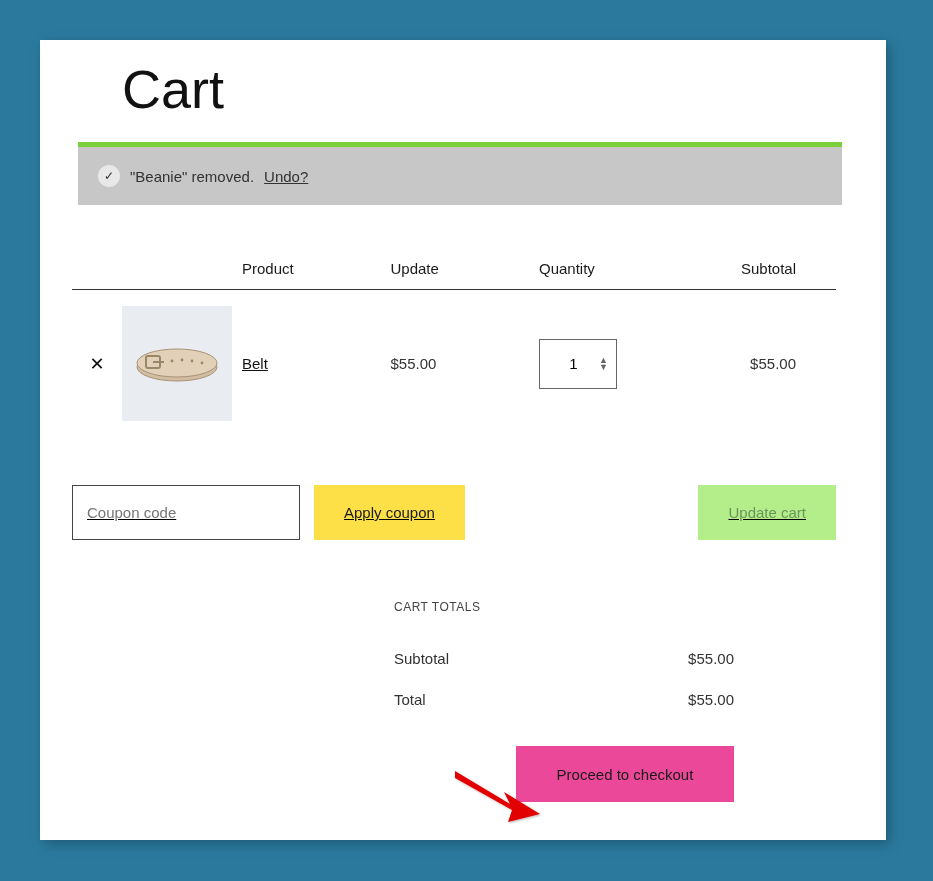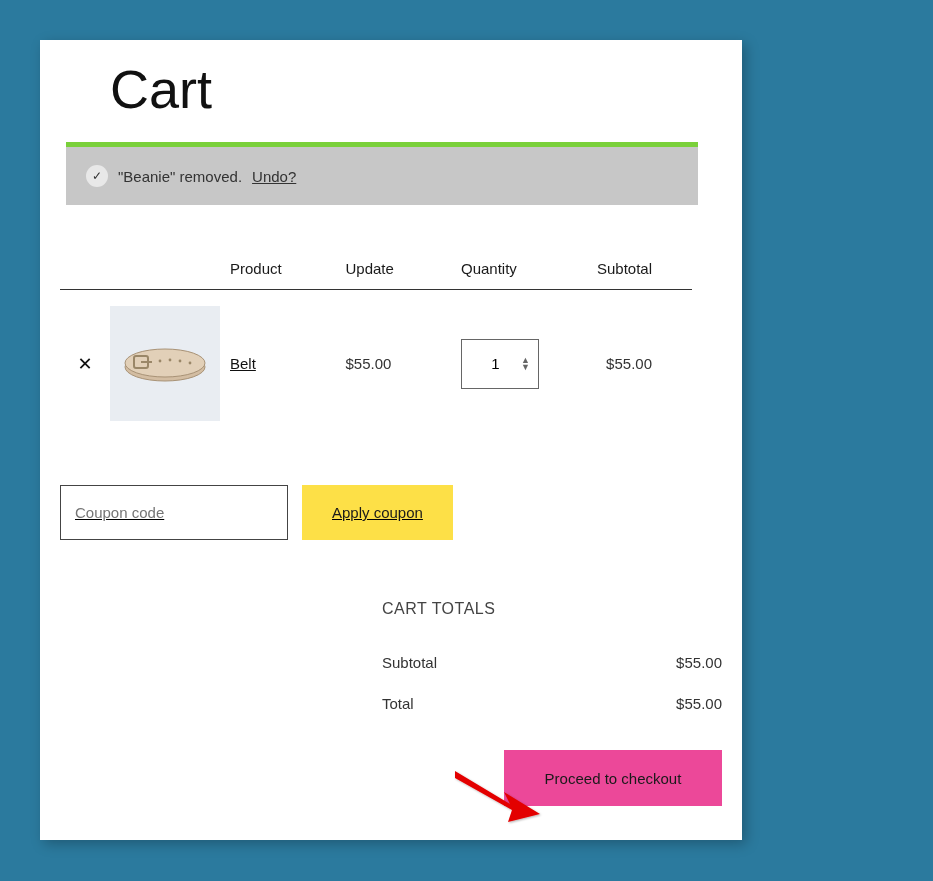--- a/index.html
+++ b/index.html
@@ -5,24 +5,24 @@
     * { margin: 0; padding: 0; box-sizing: border-box; }
     body { 
       background: #2B7A9E; 
       font-family: -apple-system, BlinkMacSystemFont, "Segoe UI", Arial, sans-serif;
       padding: 40px;
       width: 933px;
       height: 881px;
     }
     .card {
       background: #fff;
-      width: 702px;
+      width: 846px;
       height: 800px;
       box-shadow: 4px 4px 12px rgba(0,0,0,0.25);
-      padding: 18px 50px 30px 20px;
+      padding: 18px 50px 30px 32px;
       position: relative;
     }
     .page-title {
       font-size: 54px;
       font-weight: 400;
       color: #111;
       margin-left: 50px;
       margin-bottom: 22px;
     }
     .notice-wrap {
@@ -132,21 +132,21 @@
     .btn-primary { background: #fde047; color: #1a1a1a; }
     .btn-disabled { background: #b4ee8a; color: #6a965a; }
     .spacer { flex: 1; }
     
     .totals {
       margin-top: 60px;
       margin-left: 322px;
       width: 340px;
     }
     .totals-title {
-      font-size: 16px;
+      font-size: 12px;
       letter-spacing: 0.5px;
       color: #444;
       margin-bottom: 24px;
     }
     .totals-row {
       display: flex;
       justify-content: space-between;
       font-size: 15px;
       color: #333;
       padding: 12px 0;
@@ -231,20 +231,21 @@
       <span class="subtotal">$55.00</span>
     </div>
   </div>
 
   <div class="actions">
     <div class="coupon-input">
       <input type="text" placeholder="Coupon code" style="">
     </div>
     <button class="btn btn-primary">Apply coupon</button>
     <div class="spacer"></div>
+    <button class="btn btn-disabled">Update cart</button>
   </div>
 
   <div class="totals">
     <div class="totals-title">CART TOTALS</div>
     <div class="totals-row">
       <span>Subtotal</span>
       <span>$55.00</span>
     </div>
     <div class="totals-row">
       <span>Total</span>

